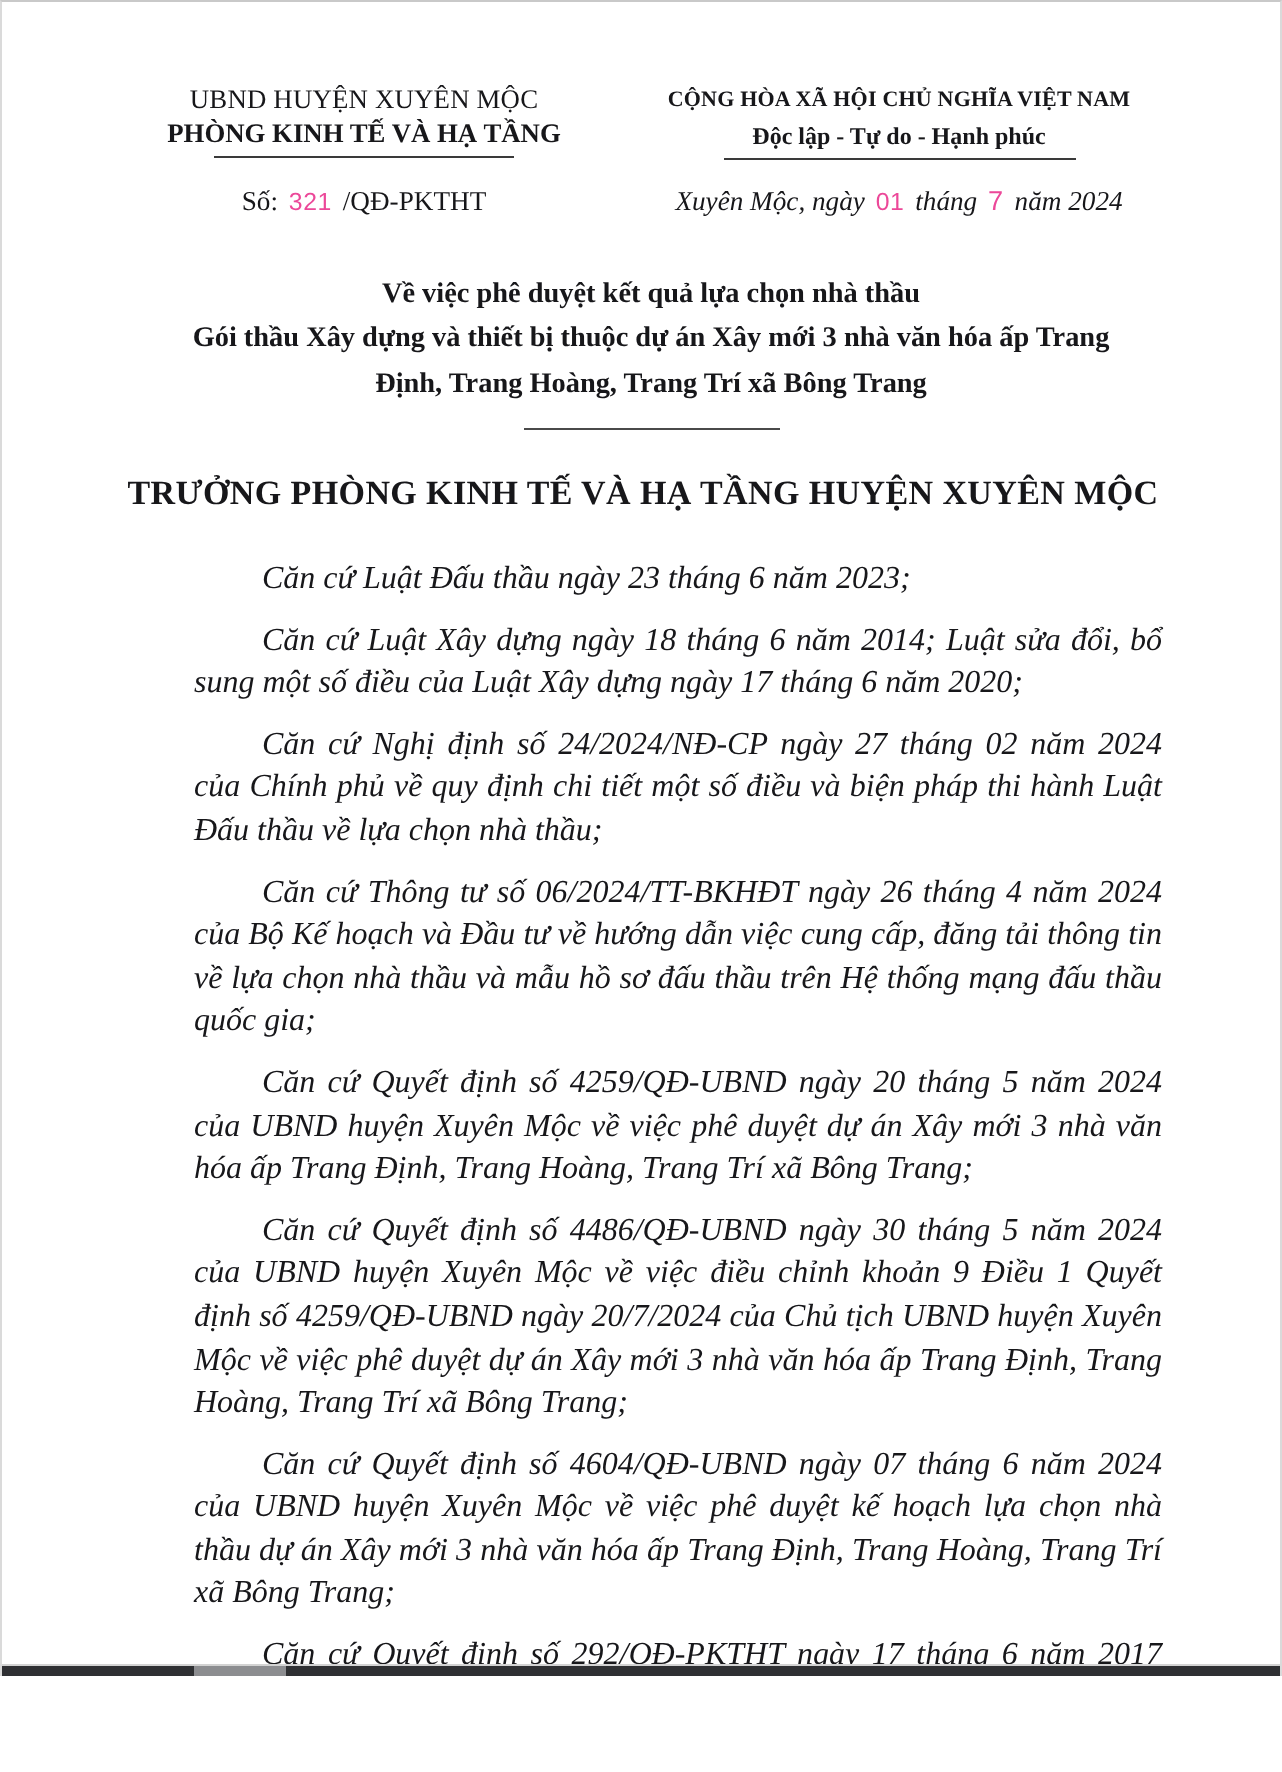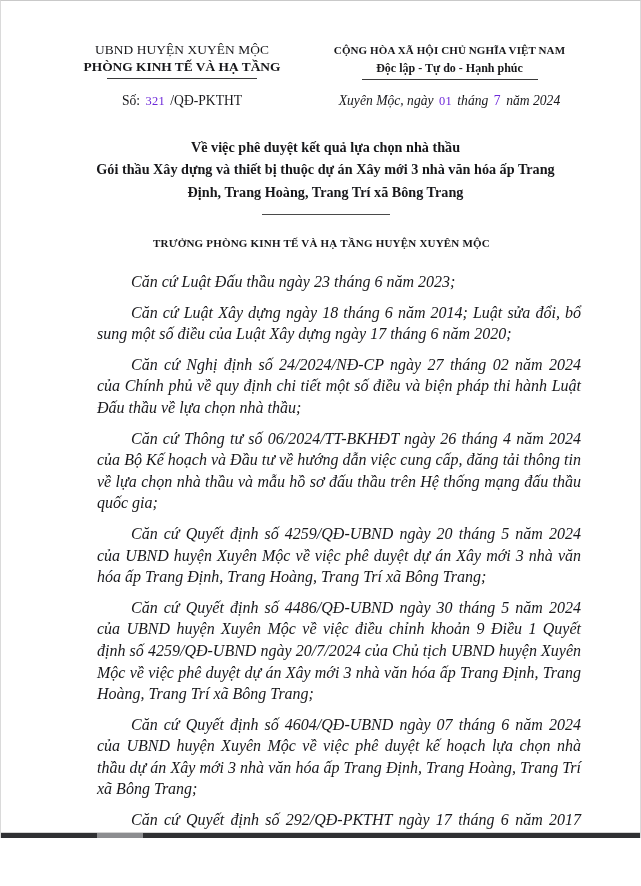--- a/index.html
+++ b/index.html
@@ -109,22 +109,22 @@
 
   .numline-right {
     flex: 1;
     text-align: center;
     font-size: 13.6px;
     font-style: italic;
     white-space: nowrap;
   }
 
   .ink {
-    font-family: Liberation Serif, serif;
-    color: #6d28d9;
+    font-family: Liberation Sans, sans-serif;
+    color: #ec4899;
     font-style: normal;
     font-size: 12.4px;
     letter-spacing: 0.3px;
     padding: 0 2px;
     margin-top: 41px;
   }
   .ink-tall {
     font-size: 13.6px;
   }
 
@@ -163,21 +163,21 @@
     width: 128px;
     height: 1px;
     background: #4a4a4a;
     margin: 12px auto 0 auto;
   }
 
   .authority {
     margin-top: 22px;
     text-align: center;
     font-family: "Liberation Serif", "DejaVu Serif", serif;
-    font-size: 11px;
+    font-size: 17px;
     font-weight: bold;
     letter-spacing: 0.2px;
     color: #17171a;
   }
 
   
   .body-block {
     margin-top: 22px;
     padding-left: 85px;
     padding-right: 61px;

